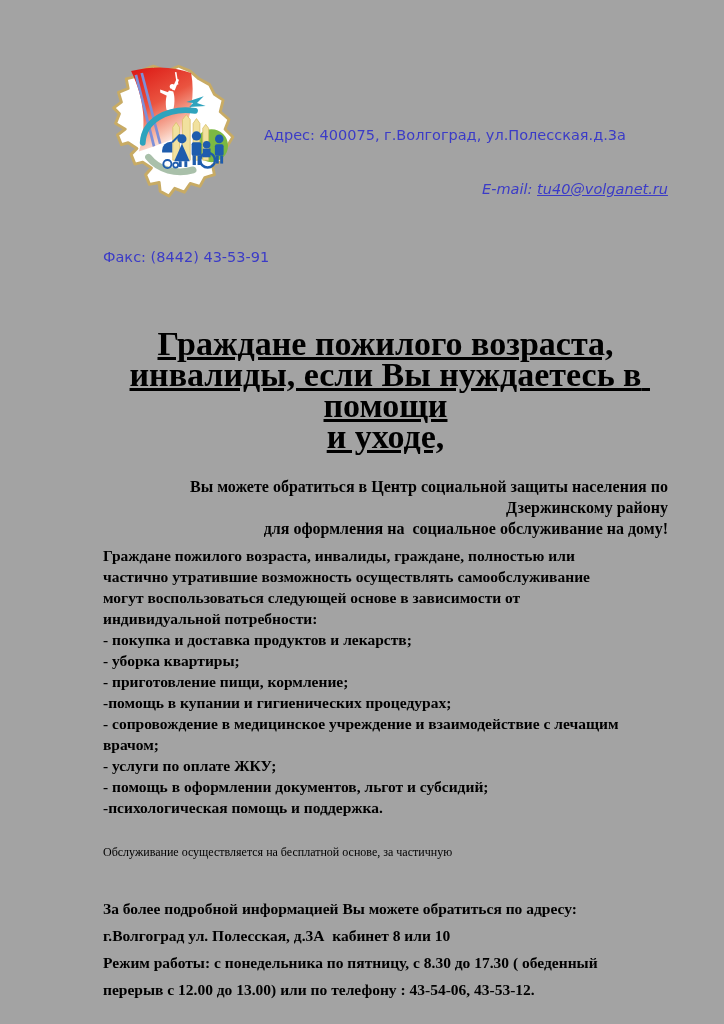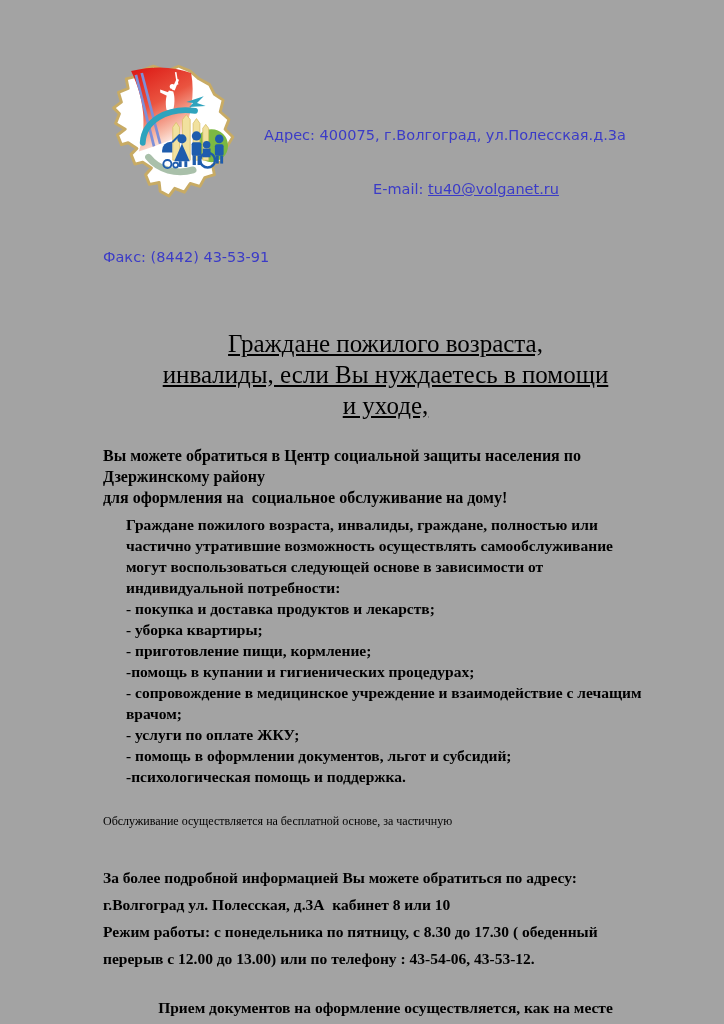--- a/index.html
+++ b/index.html
@@ -10,33 +10,33 @@
   }
   .logo-wrap { float:left; width:155px; height:150px; margin:2px 6px 0 0; }
   .logo-wrap svg { width:100%; height:100%; display:block; }
 
   .contact {
     margin-top:32px;
     font-family:"DejaVu Sans","Liberation Sans",sans-serif;
     font-size:14.5px; line-height:18px; color:#3b3bc7;
     white-space:pre-wrap;
   }
-  .email-row { text-align:center; }
+  .email-row { text-align:right;font-style:italic; }
   .email-link { color:#3b3bc7; text-decoration:underline; cursor:pointer; }
   .fax-row { margin-top:14px; }
 
   .title {
-    margin:26px 0 12px; font-size:25px; line-height:31px; font-weight:400;
+    margin:26px 0 12px; font-size:34px; line-height:31px; font-weight:700;
     text-align:center; text-decoration:underline; white-space:pre-wrap;
   }
   .subtitle {
     margin-top:24px; font-size:16px; line-height:21px; font-weight:700;
-    text-align:left; white-space:pre-wrap;
+    text-align:right; white-space:pre-wrap;
   }
-  .bodytext { font-size:15.5px; line-height:21px; font-weight:700; white-space:pre-wrap;margin-left:23px; }
+  .bodytext { font-size:15.5px; line-height:21px; font-weight:700; white-space:pre-wrap; }
   .intro   { margin-top:6px; }
   .payment { margin-top:20px; font-size:12px; line-height:29px; font-weight:400; white-space:pre-wrap; }
   .info    { margin-top:28px; font-size:15.5px; line-height:27px; font-weight:700; white-space:pre-wrap; }
   .closing { margin-top:22px; font-size:15.5px; line-height:27px; font-weight:700; text-align:center; white-space:pre-wrap; }
 </style>
 </head>
 <body>
 
 <div class="page">
 

